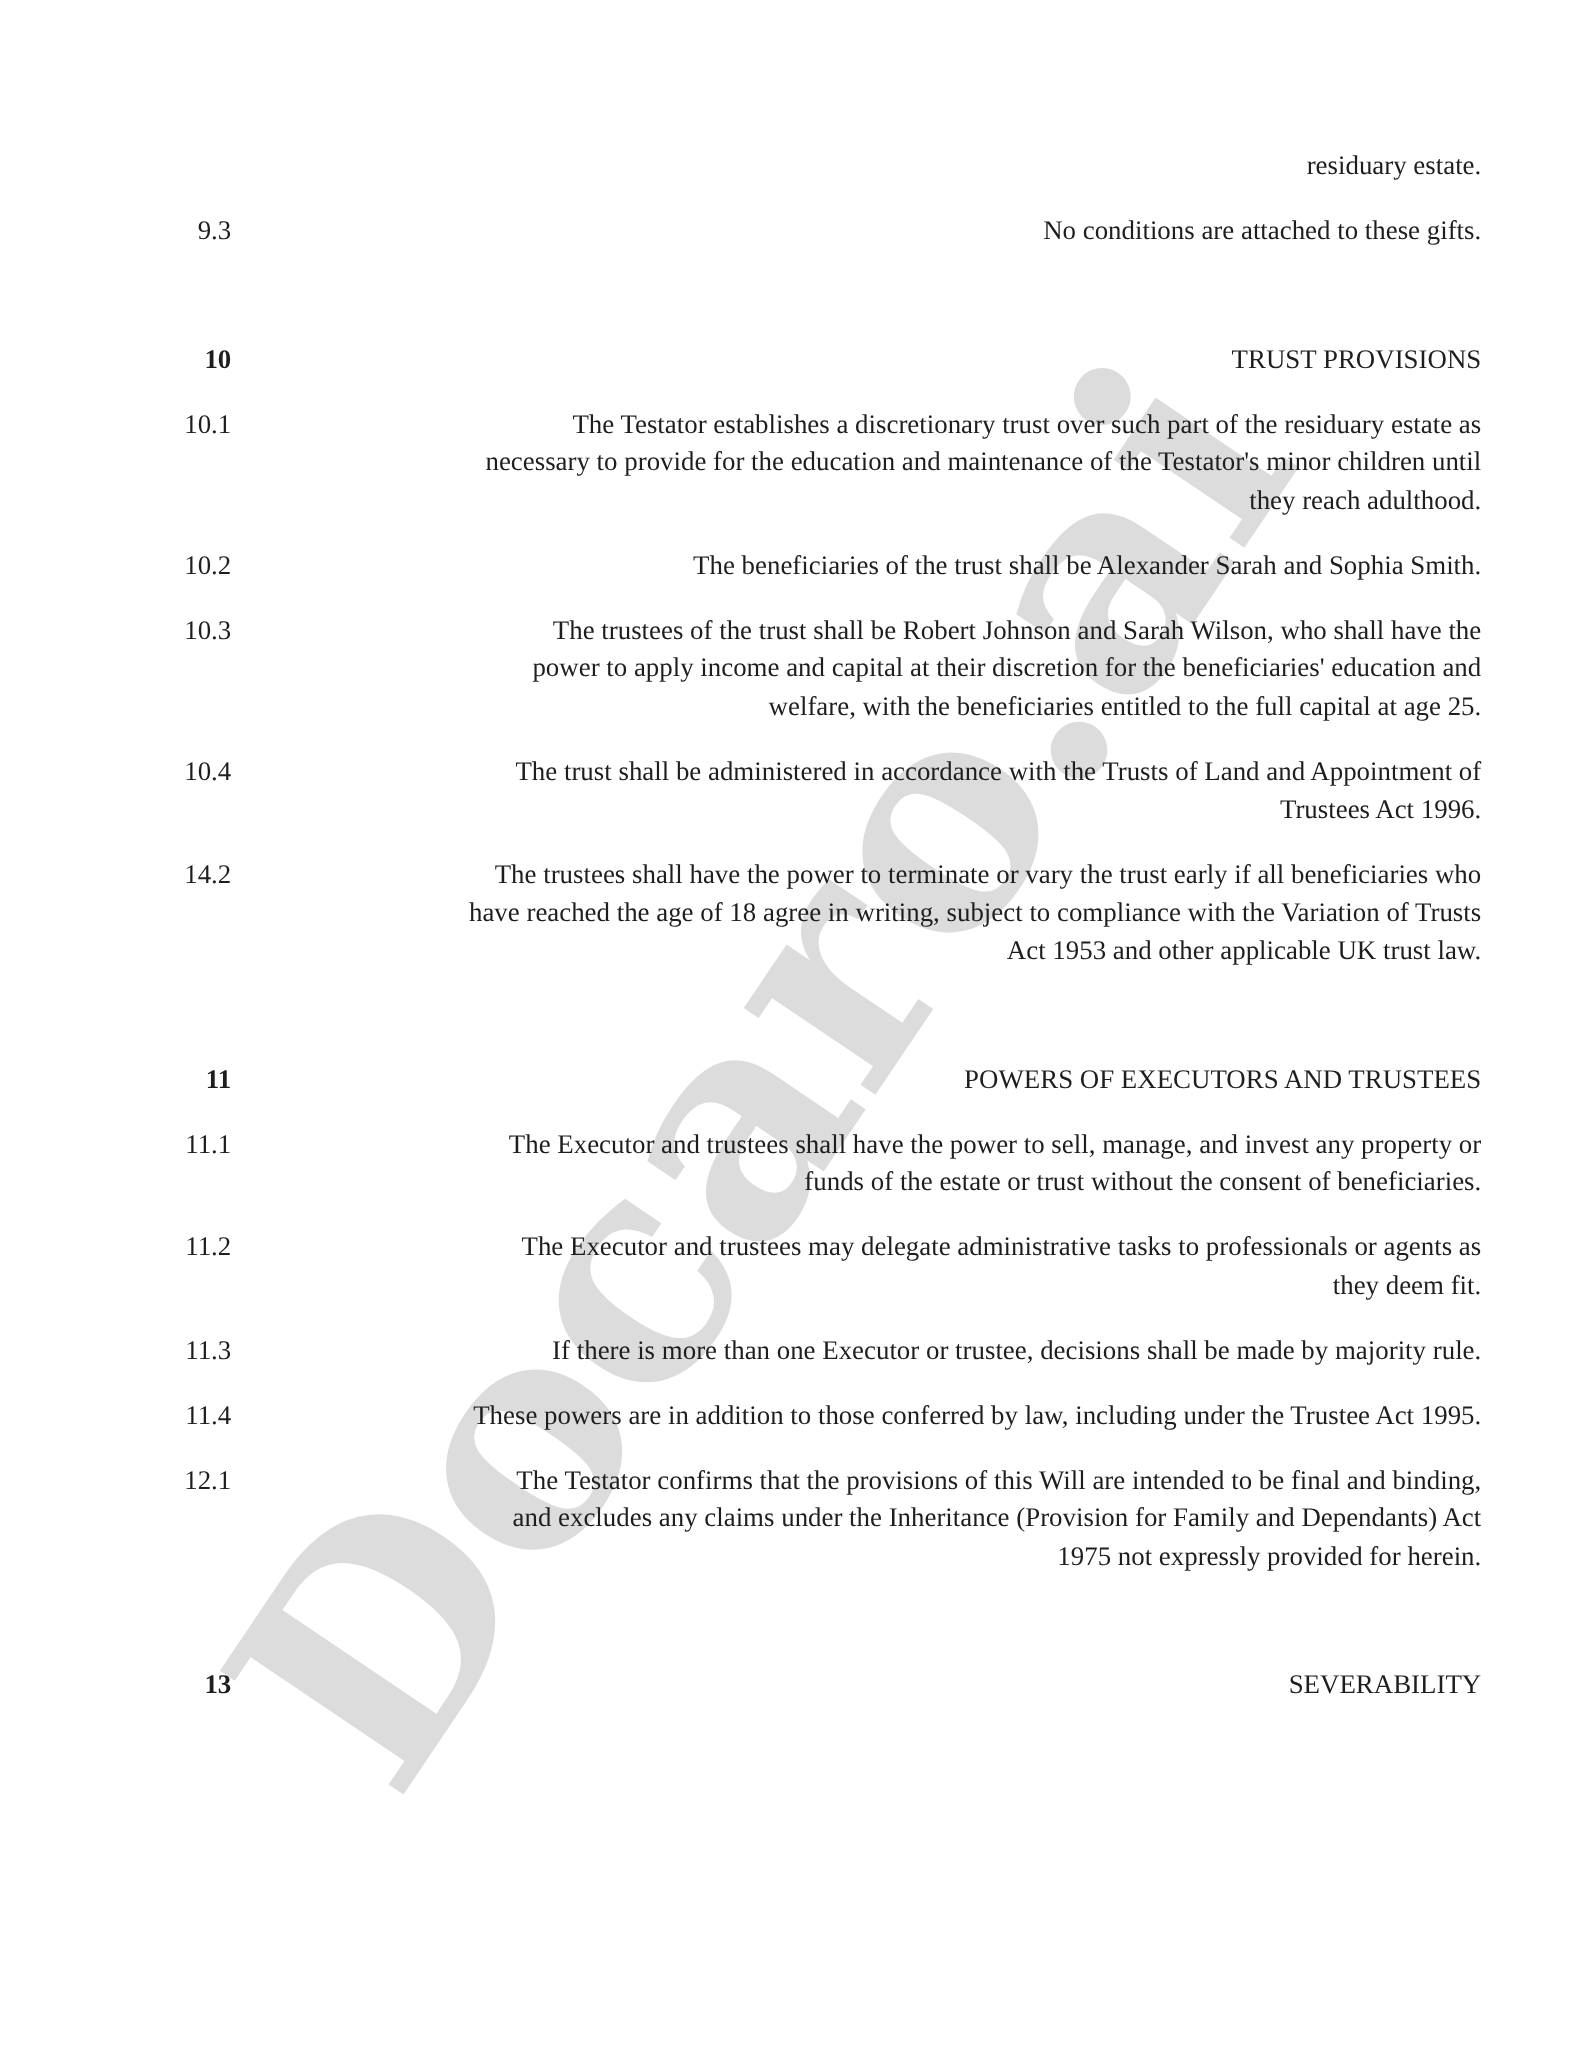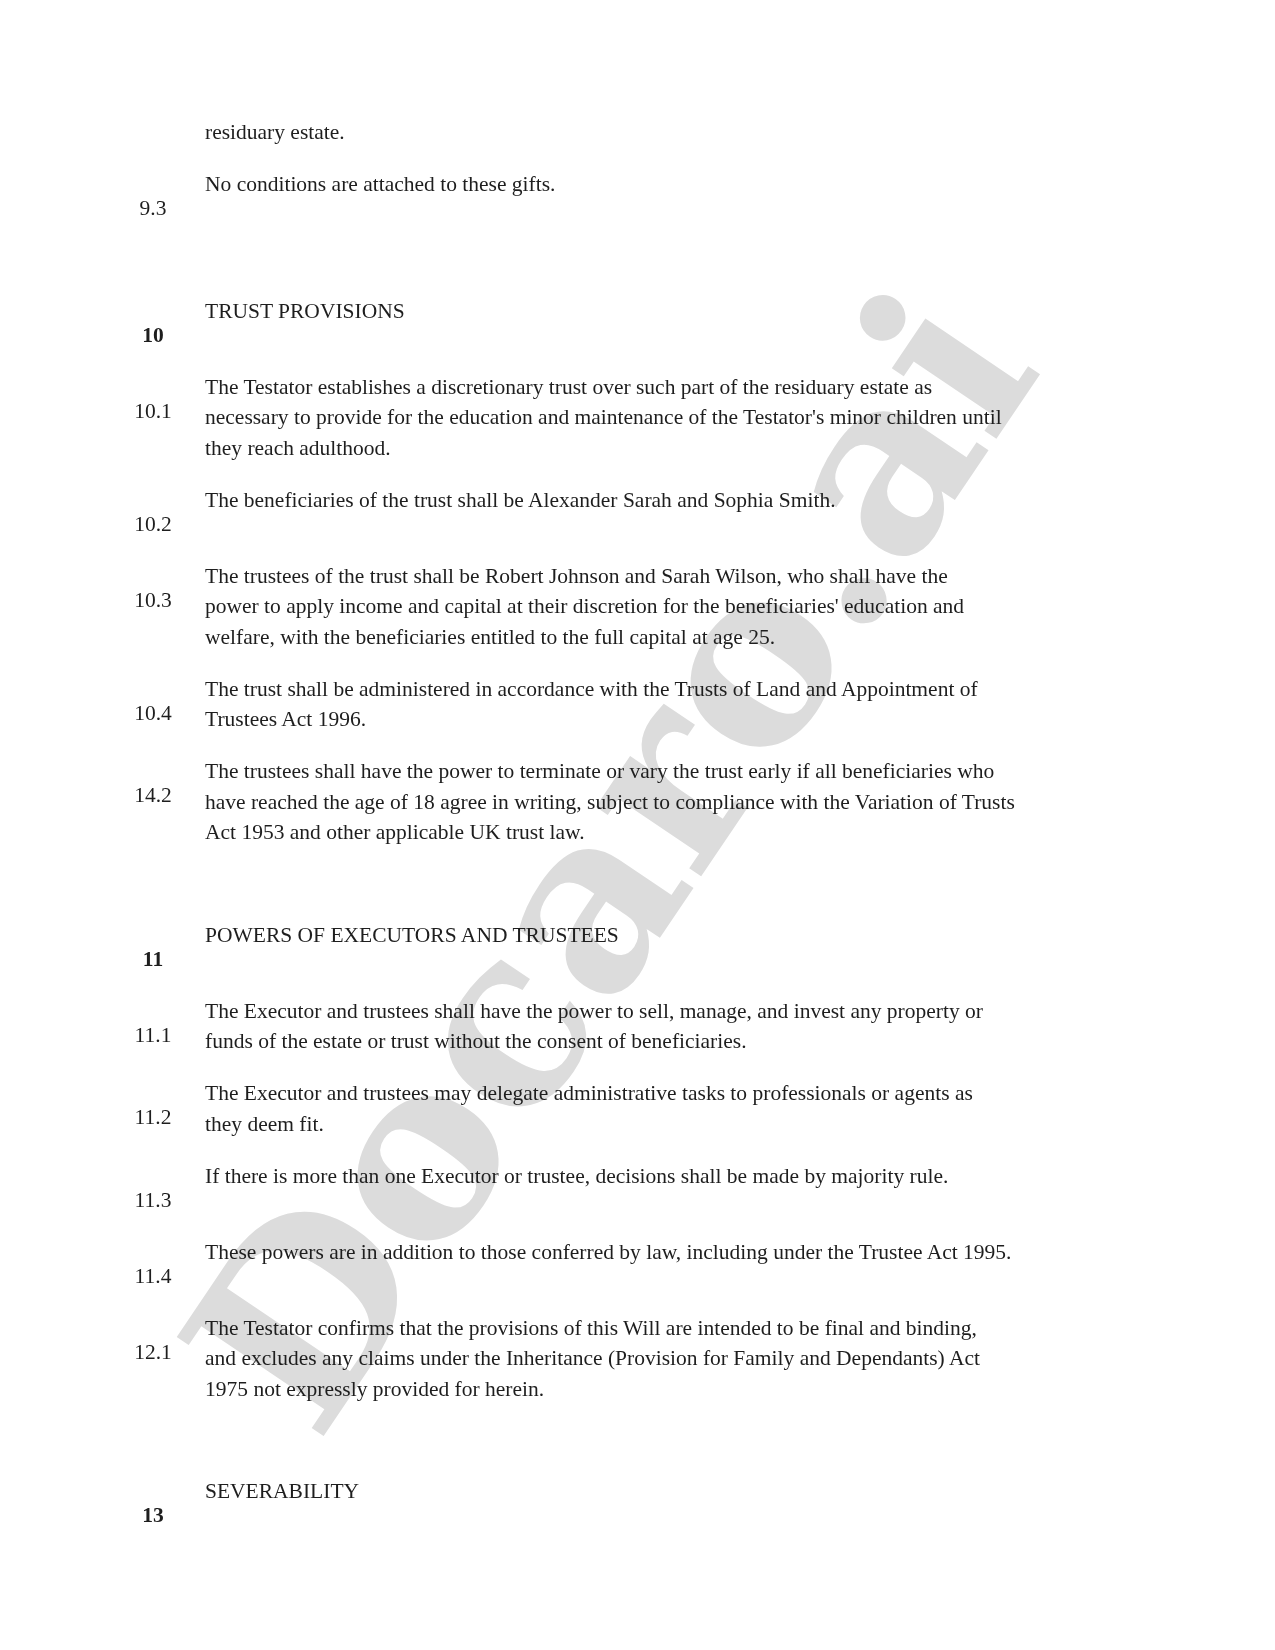--- a/index.html
+++ b/index.html
@@ -30,27 +30,27 @@
   .content {
     position: relative;
     z-index: 1;
     padding: 117px 90px 0 121px;
   }
   .item { display: flex; margin-top: 21.5px; }
   .item:first-child { margin-top: 0; }
   .item.heading { margin-top: 72px; font-weight: bold; }
   .item .num {
     flex: 0 0 64px;
-    text-align: center;
-    margin-top: 24px;
+    text-align: right;
   }
   .item .body {
-    margin-left: 20px;
+    margin-left: 32px;
     width: 968px;
     white-space: pre-line;
+    text-align: right;
   }
   .item .body strong { font-weight: normal; }
 </style>
 </head>
 <body>
 
 <div class="page">
   <div class="watermark">Docaro.ai</div>
   <div class="content">
       <div class="item continuation">

